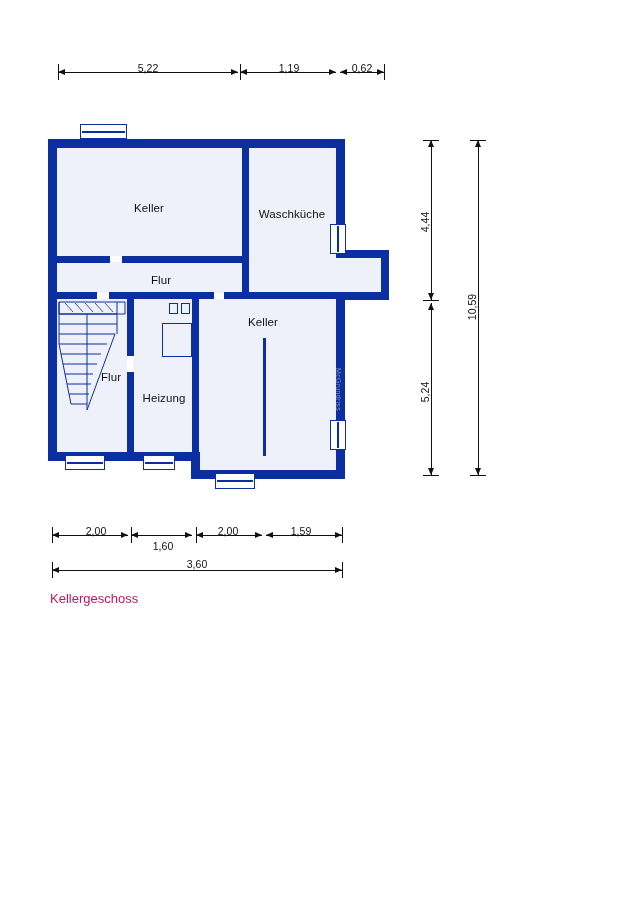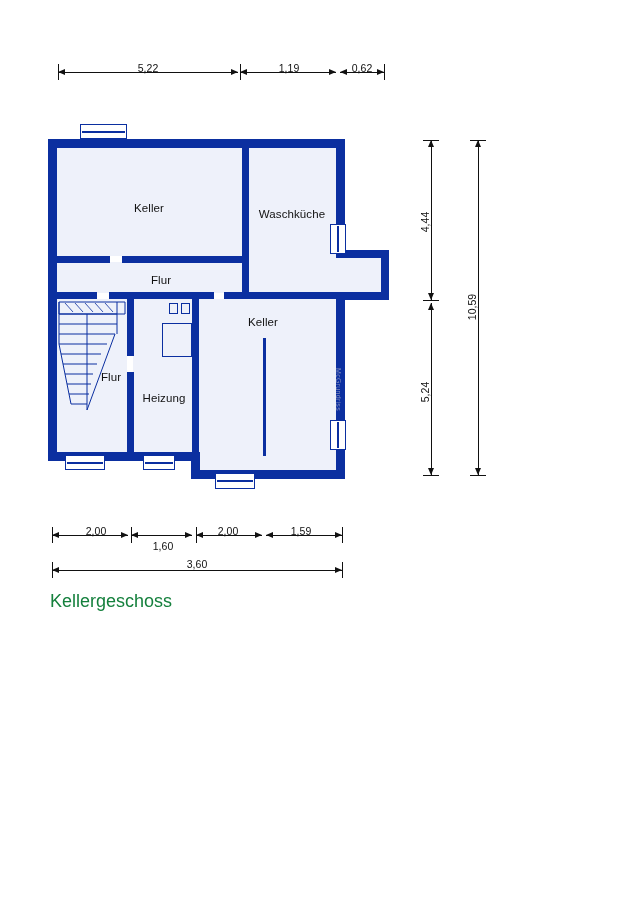--- a/index.html
+++ b/index.html
@@ -108,22 +108,22 @@
   }
 
   
   .stair-box {
     position: absolute;
   }
 
   
   .caption {
     position: absolute;
-    font-size: 18px;
-    color: #15803d;
+    font-size: 13px;
+    color: #be185d;
     white-space: nowrap;
   }
 
   
   .watermark {
     position: absolute;
     font-size: 7px;
     color: #7f8bbd;
     white-space: nowrap;
     transform-origin: 0 0;

